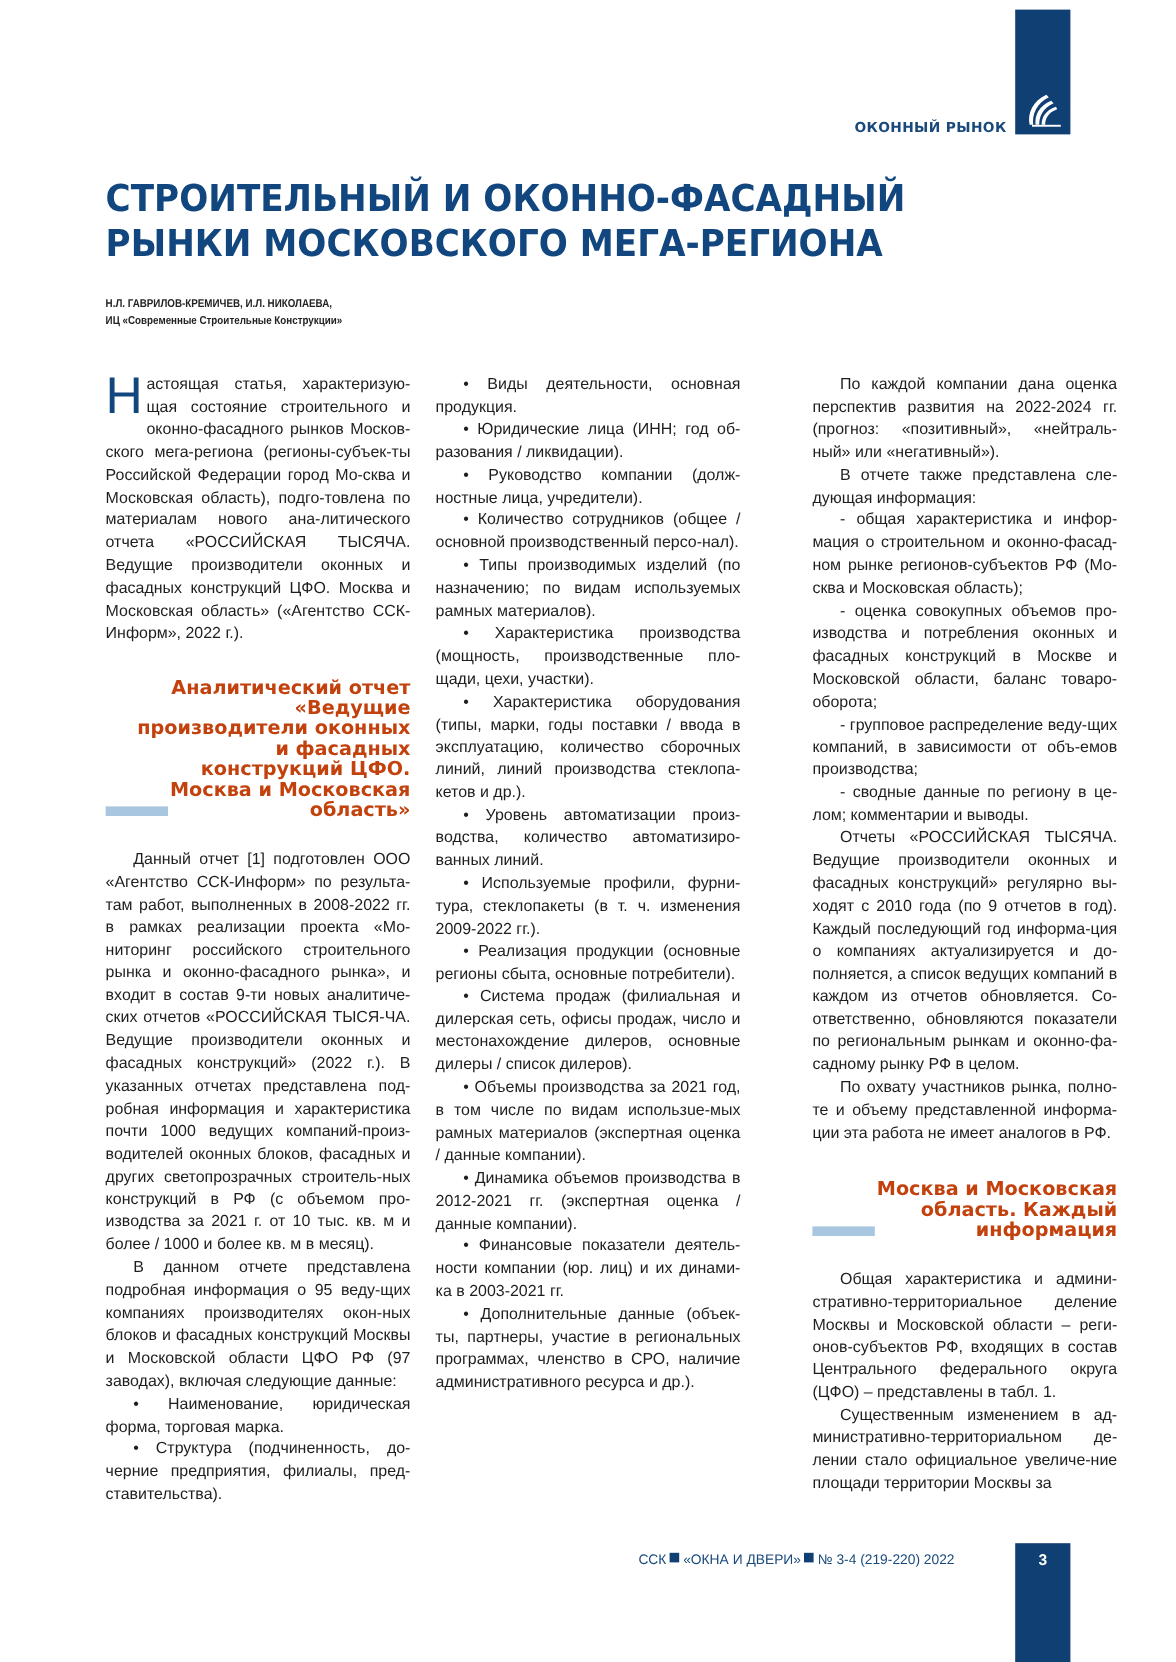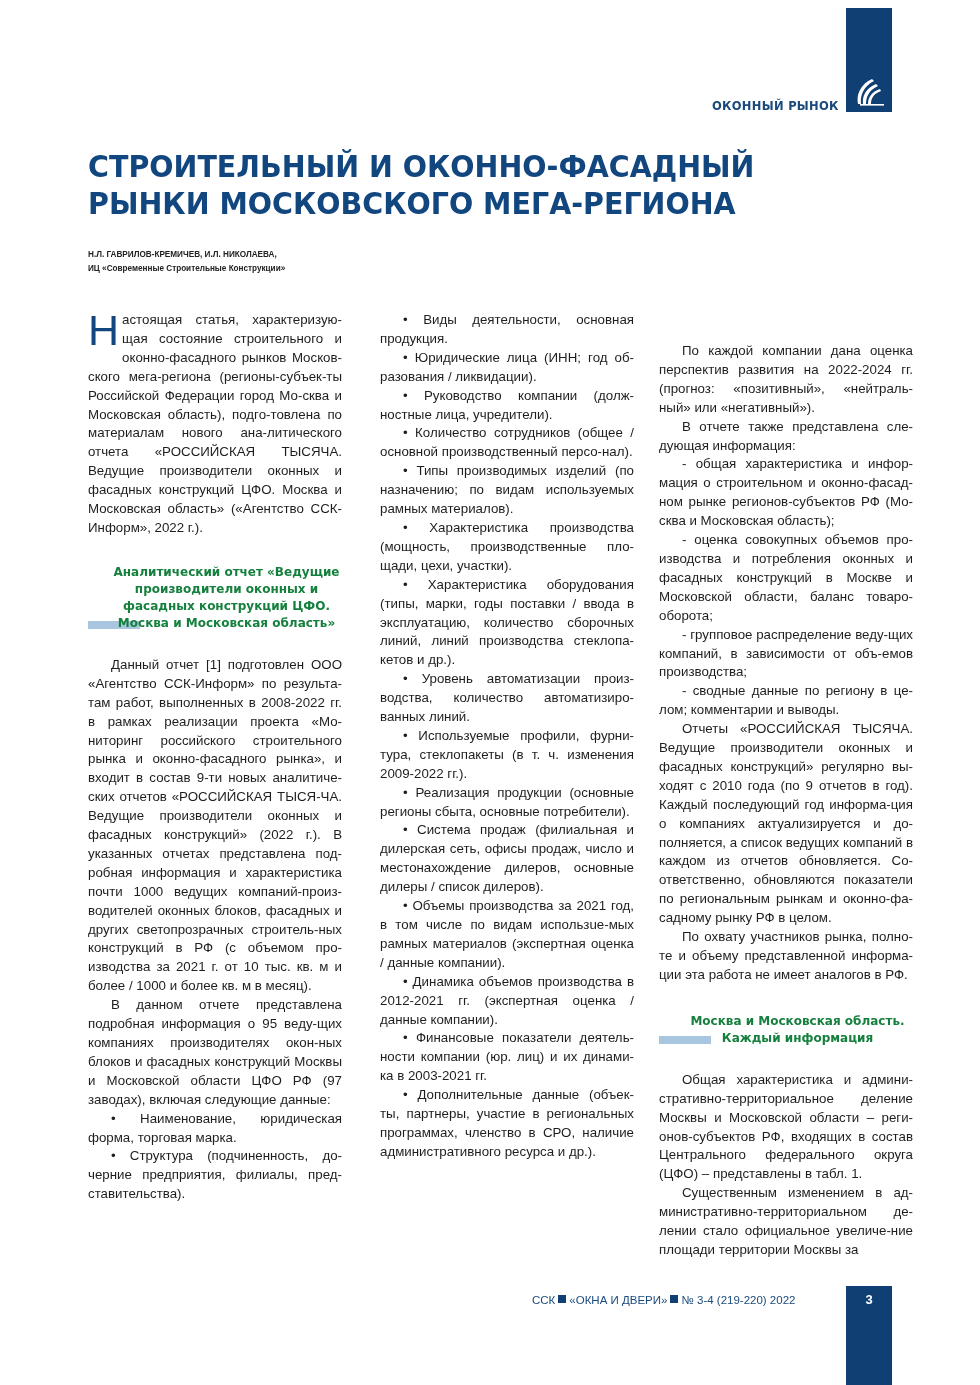--- a/index.html
+++ b/index.html
@@ -8,27 +8,27 @@
 
   .brand-tab { position: absolute; left: 846px; top: 8px; width: 46px; height: 104px; background: #0f3f73; }
   .brand-tab svg { position: absolute; left: 6px; top: 66px; width: 34px; height: 34px; }
   .rubric { position: absolute; left: 712px; top: 99px; font-family: "DejaVu Sans", sans-serif; font-weight: bold; font-size: 11.5px; letter-spacing: 0.3px; color: #1a4a7c; }
 
   .title { position: absolute; left: 88px; top: 148px; width: 760px; font-family: "DejaVu Sans", sans-serif; font-weight: bold; font-size: 31px; line-height: 37px; color: #12467e; letter-spacing: 0px; transform: scaleX(0.92); transform-origin: left top; }
   .authors { position: absolute; left: 88px; top: 247px; font-family: "Liberation Sans", sans-serif; font-weight: bold; font-size: 9.5px; line-height: 14px; color: #222; transform: scaleX(0.86); transform-origin: left top; }
 
   .col { position: absolute; top: 311px; width: 254px; font-size: 13.3px; line-height: 18.9px; text-align: justify; hyphens: manual; }
   .col1 { left: 88px; }
-  .col2 { left: 380px; }
-  .col3 { left: 659px; margin-top: 31px; }
+  .col2 { left: 363px; }
+  .col3 { left: 677px; }
   .p { text-indent: 23px; }
   .dropcap-para { text-indent: 0; }
   .dropcap { float: left; font-size: 43px; line-height: 34px; height: 36px; color: #12467e; margin-right: 3px; margin-top: 2px; font-family: "Liberation Sans", sans-serif; }
 
-  .subhead { position: relative; font-family: "DejaVu Sans", sans-serif; font-weight: bold; font-size: 12px; line-height: 17px; color: #15803d; padding-left: 23px; margin: 26px 0 24px 0; text-align: center; }
+  .subhead { position: relative; font-family: "DejaVu Sans", sans-serif; font-weight: bold; font-size: 16px; line-height: 17px; color: #c2410c; padding-left: 23px; margin: 26px 0 24px 0; text-align: right; }
   .subhead .bar { position: absolute; left: 0; bottom: 3px; width: 52px; height: 8px; background: #a9c6e0; z-index: 0; }
   .subhead span.txt { position: relative; z-index: 1; }
 
   .footer-text { position: absolute; left: 532px; top: 1294px; font-size: 11.5px; color: #1a4a7c; font-family: "Liberation Sans", sans-serif; text-align: right; }
   .footer-text .sq { display: inline-block; width: 8px; height: 8px; background: #0f3f73; margin: 0 3px; vertical-align: 1px; }
   .page-tab { position: absolute; left: 846px; top: 1286px; width: 46px; height: 99px; background: #0f3f73; }
   .page-num { position: absolute; left: 0; top: 6px; width: 46px; text-align: center; color: #fff; font-weight: bold; font-size: 13px; font-family: "Liberation Sans", sans-serif; }
 </style>
 </head>
 <body>

